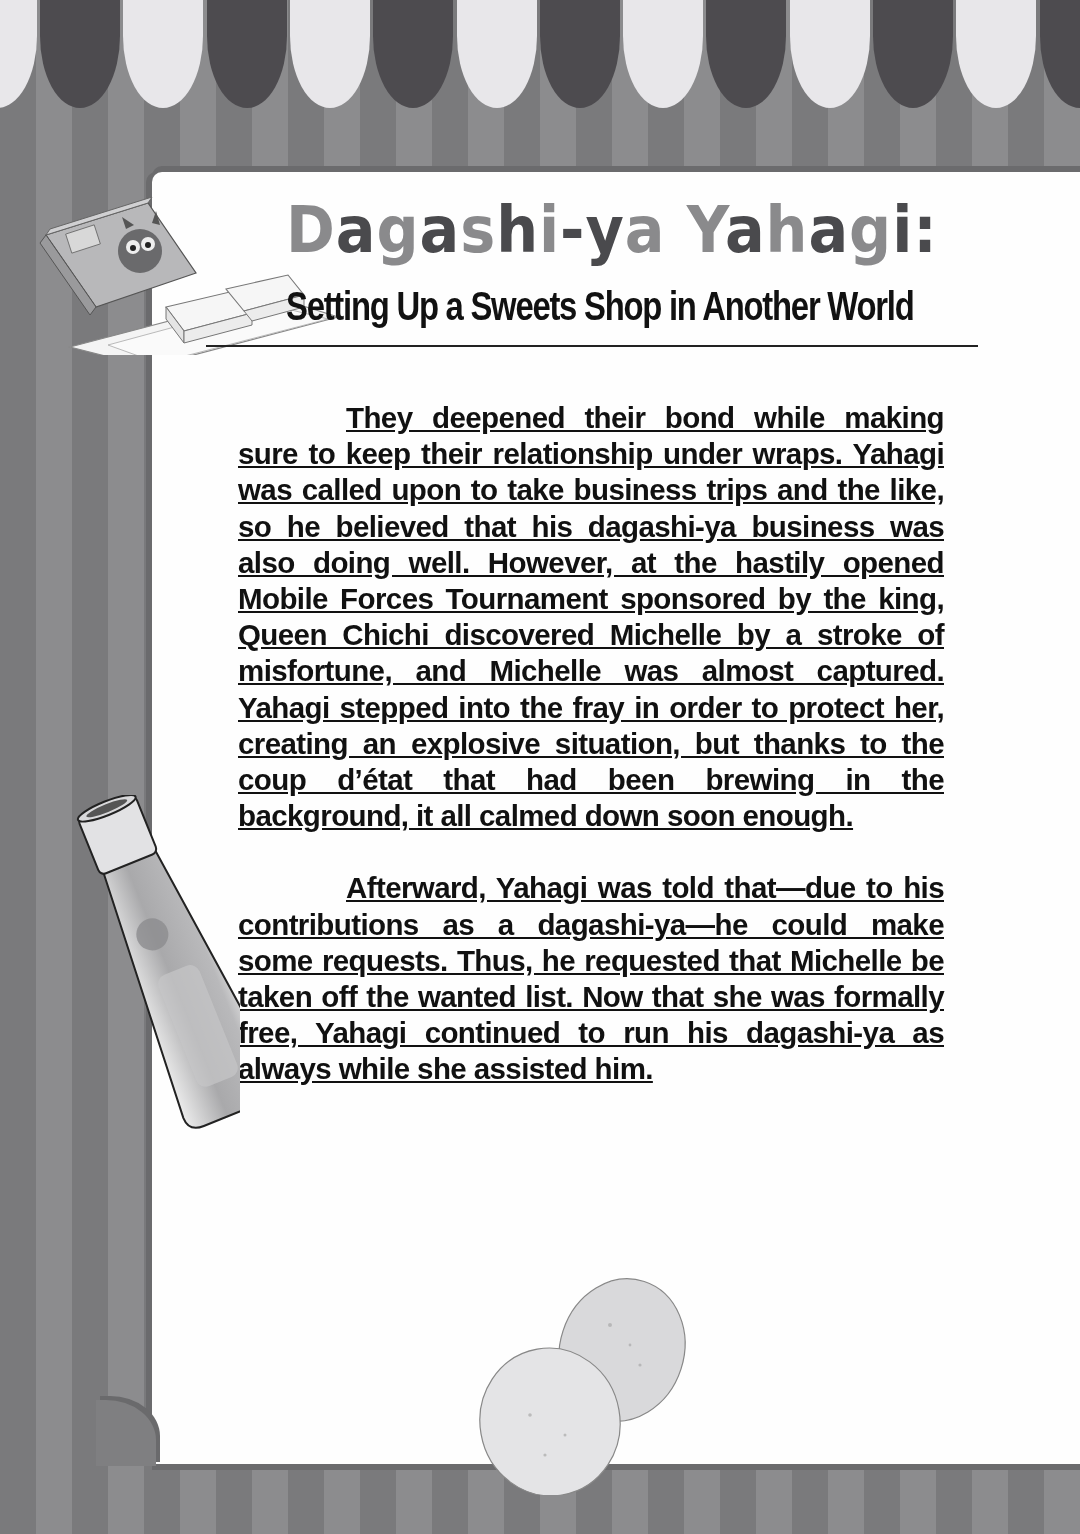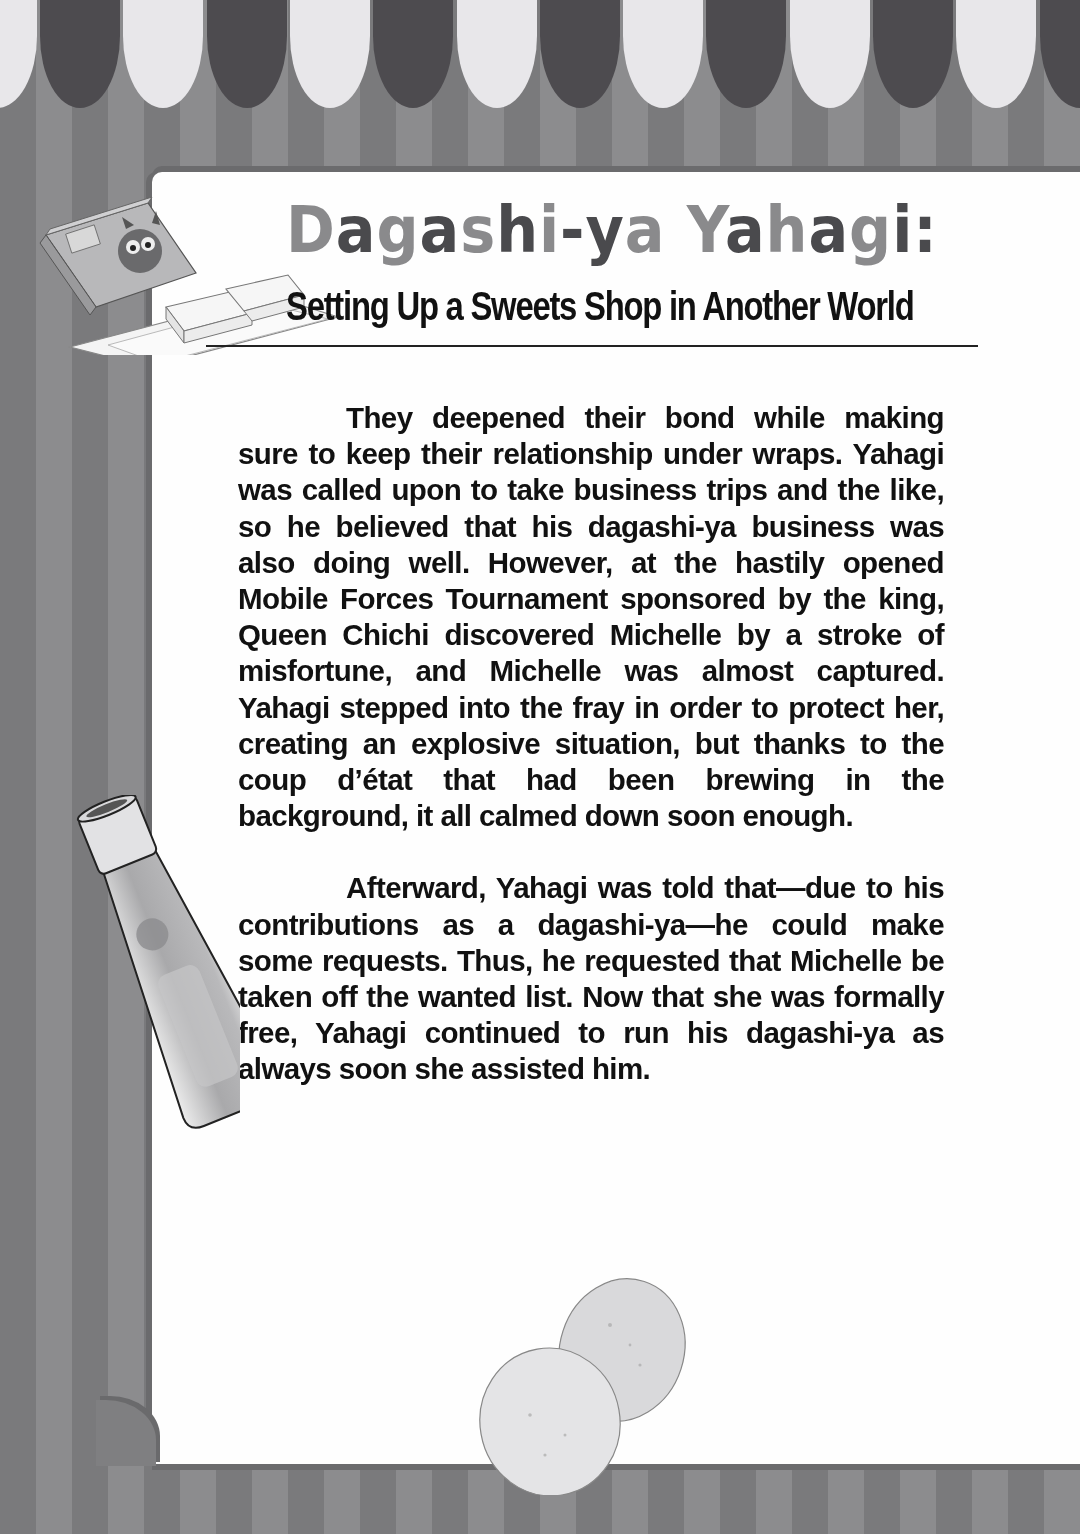--- a/index.html
+++ b/index.html
@@ -62,21 +62,21 @@
       background: #222;
     }
 
     
     .body-text {
       position: absolute; left: 238px; top: 400px; width: 706px;
       font-family: "Liberation Sans", sans-serif; font-weight: bold;
       font-size: 29.5px; line-height: 36.2px; color: #111;
       text-align: justify; letter-spacing: -0.6px;
     }
-    .body-text p { margin: 0 0 36px 0; text-indent: 108px; }
+    .body-text p { margin: 0 0 36px 0; text-indent: 108px; text-decoration: underline; }
     .body-text p:last-child { margin-bottom: 0; }
 
     
     .deco { position: absolute; }
   </style>
 </head>
 <body>
 
 <div class="stripes"></div>
 
@@ -122,21 +122,21 @@
   <polygon points="188,94 250,80 266,100 206,116" fill="#f6f6f6" stroke="#777" stroke-width="1.1"></polygon>
   <polygon points="206,116 266,100 266,112 214,126" fill="#ececec" stroke="#777" stroke-width="1"></polygon>
 </svg>
 
 <div class="title" id="title"><span class="lt">D</span><span class="dk">a</span><span class="lt">g</span><span class="dk">a</span><span class="lt">s</span><span class="dk">h</span><span class="lt">i</span><span class="dk">-</span><span class="dk">y</span><span class="lt">a</span><span class="lt"> </span><span class="lt">Y</span><span class="dk">a</span><span class="lt">h</span><span class="dk">a</span><span class="lt">g</span><span class="dk">i</span><span class="dk">:</span></div>
 <div class="subtitle">Setting Up a Sweets Shop in Another World</div>
 <div class="title-rule"></div>
 
 <div class="body-text">
   <p>They deepened their bond while making sure to keep their relationship under wraps. Yahagi was called upon to take business trips and the like, so he believed that his dagashi-ya business was also doing well. However, at the hastily opened Mobile Forces Tournament sponsored by the king, Queen Chichi discovered Michelle by a stroke of misfortune, and Michelle was almost captured. Yahagi stepped into the fray in order to protect her, creating an explosive situation, but thanks to the coup d’état that had been brewing in the background, it all calmed down soon enough.</p>
-  <p>Afterward, Yahagi was told that—due to his contributions as a dagashi-ya—he could make some requests. Thus, he requested that Michelle be taken off the wanted list. Now that she was formally free, Yahagi continued to run his dagashi-ya as always soon she assisted him.</p>
+  <p>Afterward, Yahagi was told that—due to his contributions as a dagashi-ya—he could make some requests. Thus, he requested that Michelle be taken off the wanted list. Now that she was formally free, Yahagi continued to run his dagashi-ya as always while she assisted him.</p>
 </div>
 
 <svg class="deco" style="left:50px;top:795px" width="190" height="350" viewBox="0 0 190 350">
   <defs>
     <linearGradient id="btl" x1="0" y1="0" x2="1" y2="0">
       <stop offset="0" stop-color="#ececec"></stop>
       <stop offset="0.4" stop-color="#a9a9ab"></stop>
       <stop offset="0.8" stop-color="#b9b9bb"></stop>
       <stop offset="1" stop-color="#e6e6e6"></stop>
     </linearGradient>

